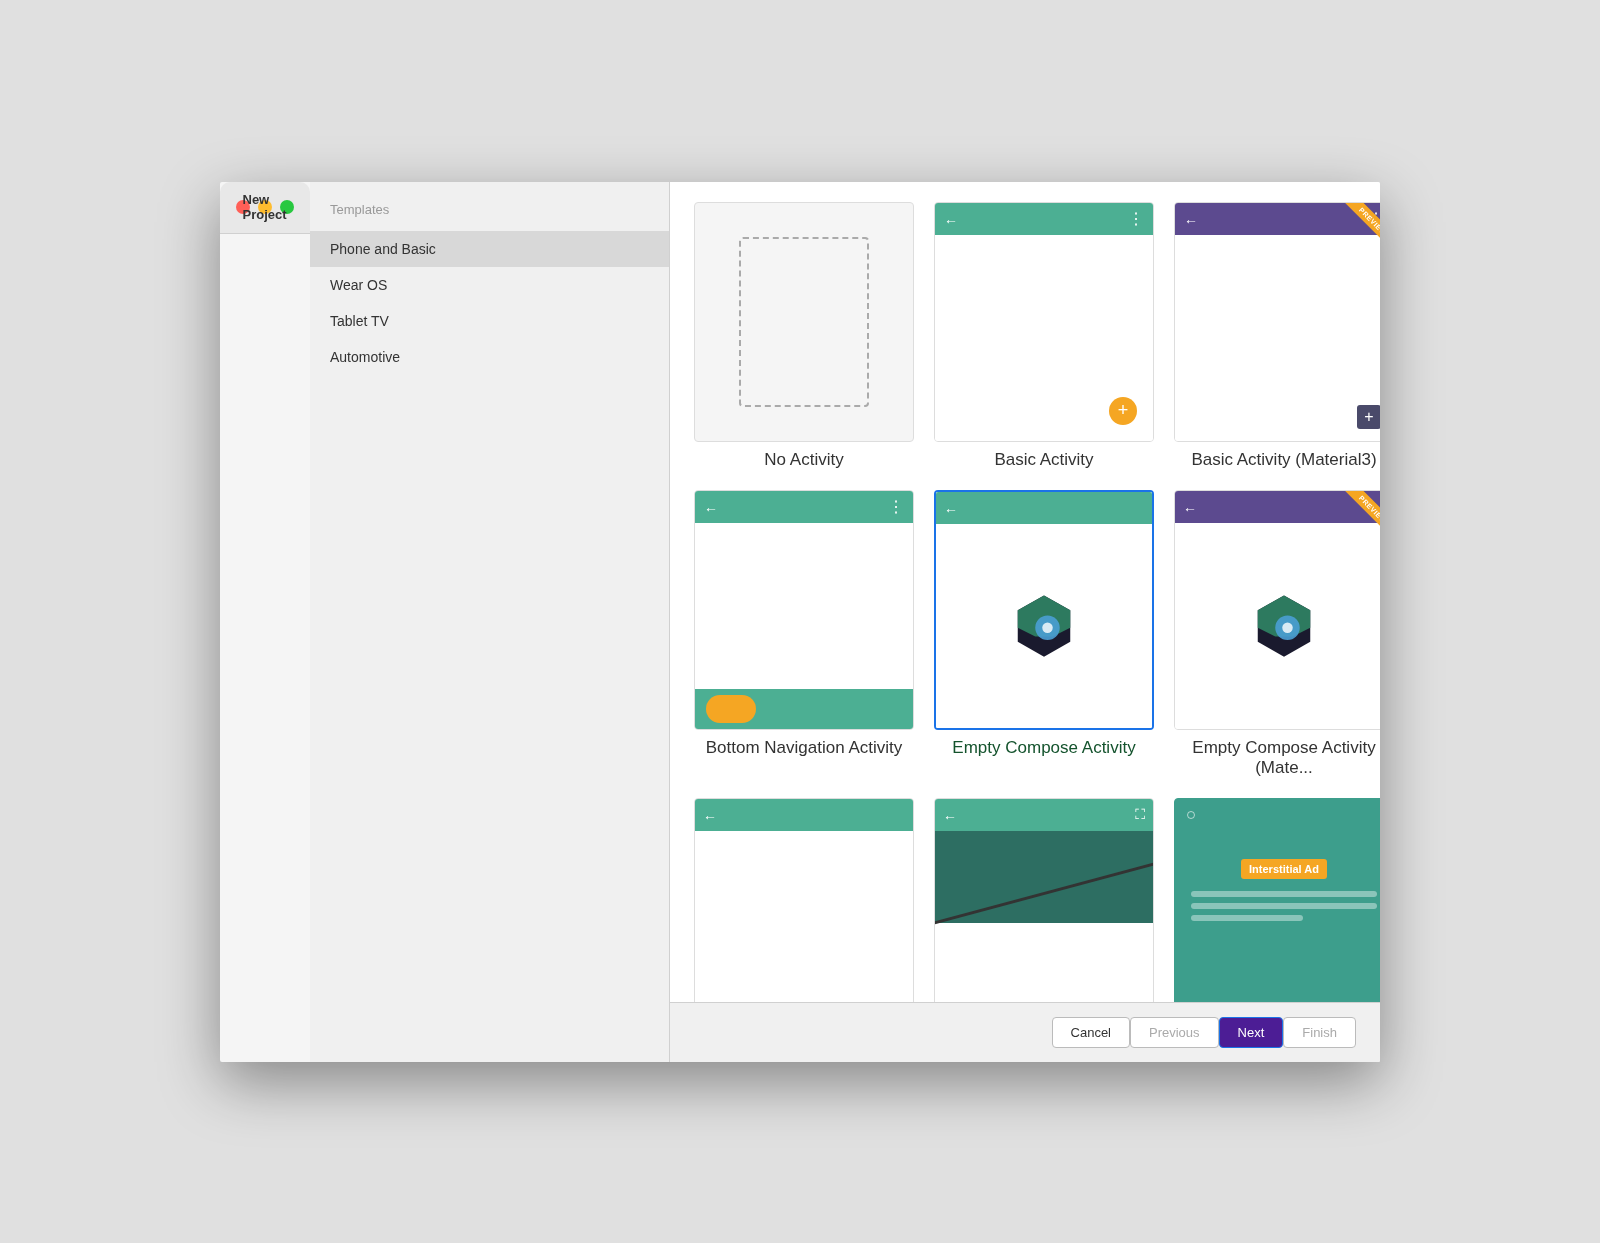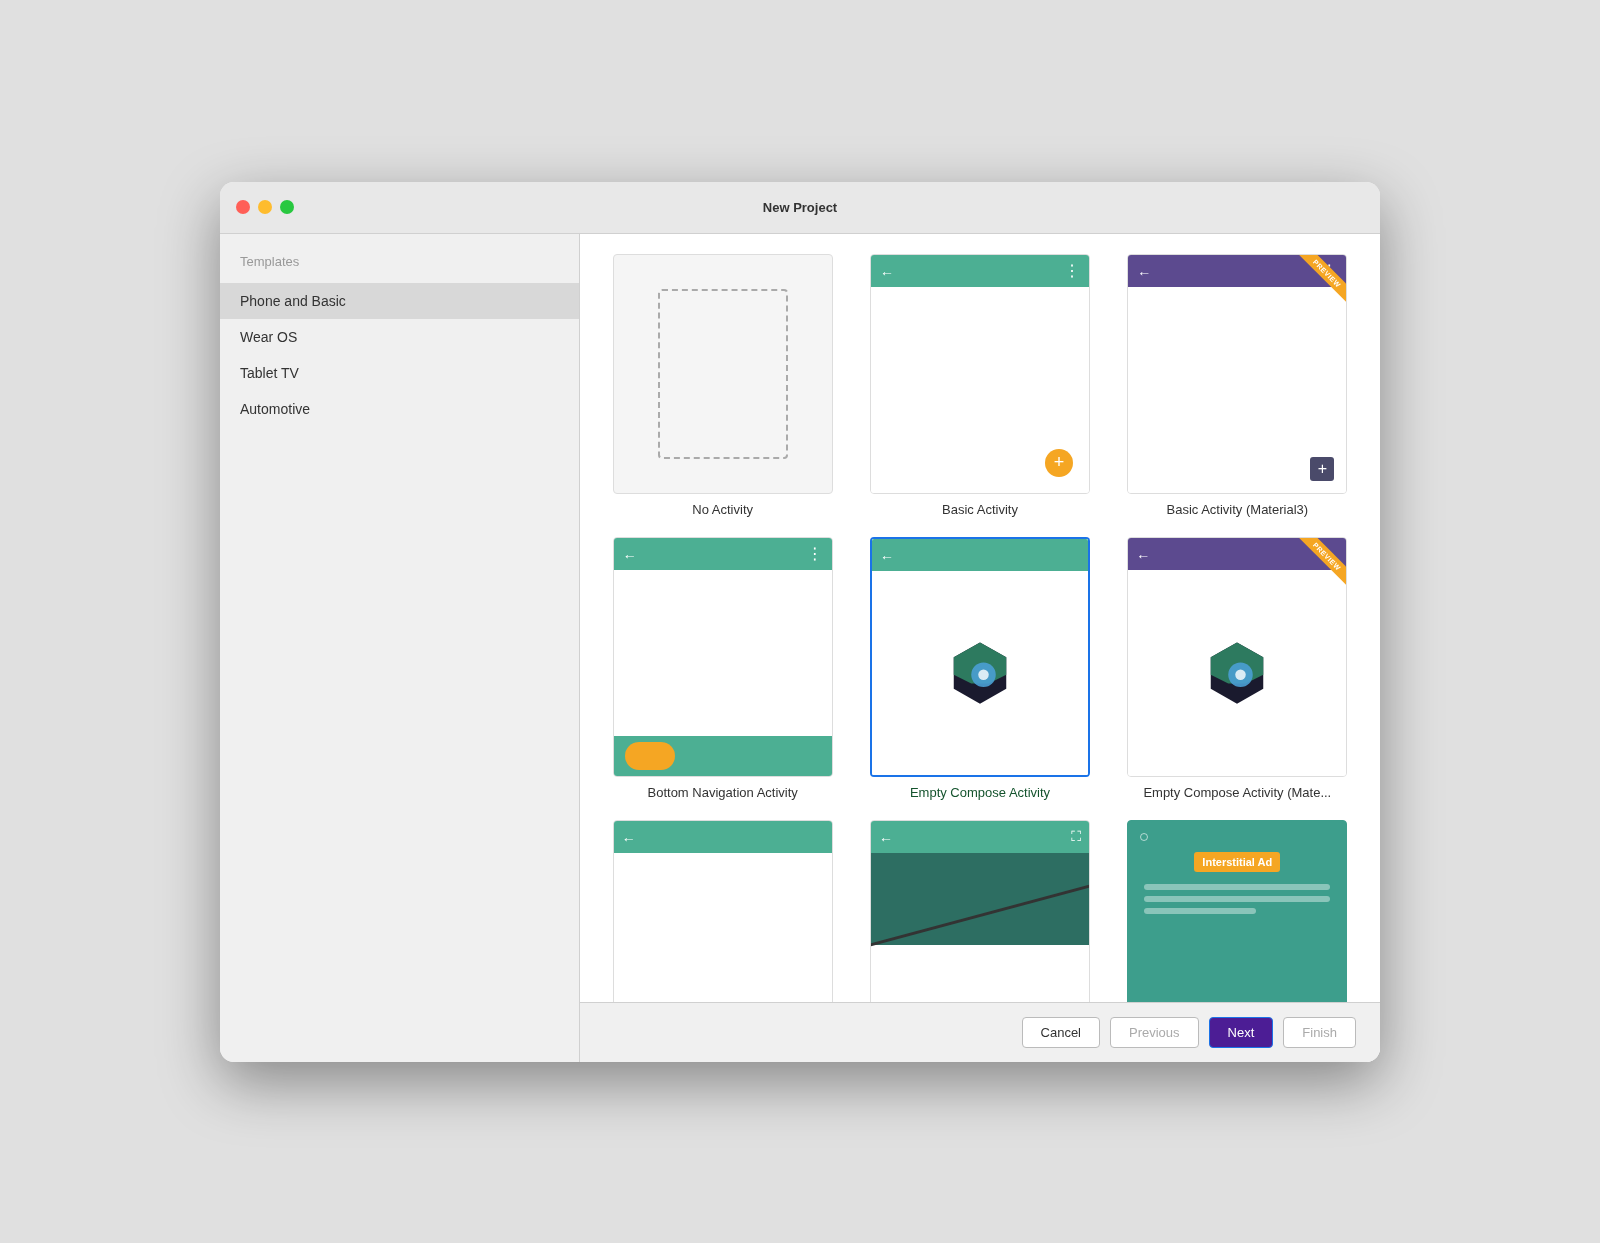--- a/index.html
+++ b/index.html
@@ -8,24 +8,24 @@
       display: flex;
       justify-content: center;
       align-items: center;
       min-height: 100vh;
       font-family: -apple-system, BlinkMacSystemFont, 'Helvetica Neue', Arial, sans-serif;
     }
     .window {
       width: 1160px;
       height: 880px;
       background: #f5f5f5;
-      border-radius: 14px;
+      border-radius: 2px;
       box-shadow: 0 20px 60px rgba(0,0,0,0.4);
       display: flex;
-      flex-direction: column;
+      flex-direction: row;
       overflow: hidden;
     }
     .title-bar {
       background: #e8e8e8;
       height: 52px;
       display: flex;
       align-items: center;
       padding: 0 16px;
       border-bottom: 1px solid #d0d0d0;
       border-radius: 10px 10px 0 0;
@@ -111,21 +111,21 @@
       position: relative;
       display: flex;
       flex-direction: column;
     }
     .template-item.selected .template-thumbnail {
       border: 2px solid #1a73e8;
       background: #e8f0fe;
     }
     .template-label {
       margin-top: 8px;
-      font-size: 13px;
+      font-size: 17px;
       color: #333;
       text-align: center;
     }
     .template-item.selected .template-label {
       color: #14532d;
       font-weight: 400;
     }
     
     .phone-app-bar {
       height: 32px;
@@ -260,21 +260,21 @@
       margin: 4px;
     }
     .interstitial-ad-badge {
       background: #F5A623;
       color: white;
       font-size: 11px;
       font-weight: 600;
       padding: 4px 8px;
       border-radius: 3px;
       align-self: center;
-      margin-top: 7px;
+      margin-top: 36px;
     }
     .interstitial-lines {
       margin-top: 12px;
       display: flex;
       flex-direction: column;
       gap: 6px;
       padding: 0 8px;
     }
     .interstitial-line {
       height: 6px;
@@ -339,21 +339,20 @@
     }
     
     .footer {
       height: 60px;
       background: #f0f0f0;
       border-top: 1px solid #d0d0d0;
       display: flex;
       align-items: center;
       justify-content: flex-end;
       padding: 0 24px;
-      gap: 10px;
       flex-shrink: 0;
     }
     .btn {
       padding: 7px 18px;
       border-radius: 4px;
       font-size: 13px;
       cursor: pointer;
       border: 1px solid #bbb;
       background: white;
       color: #333;

